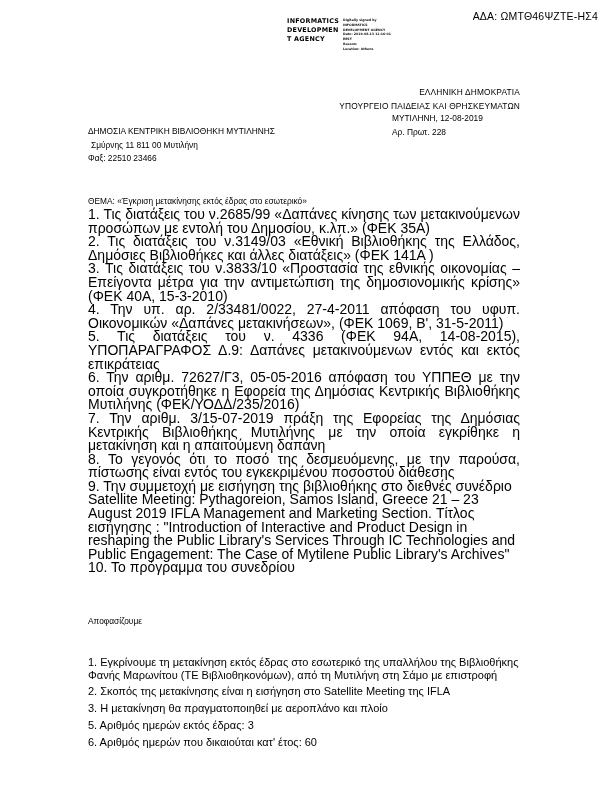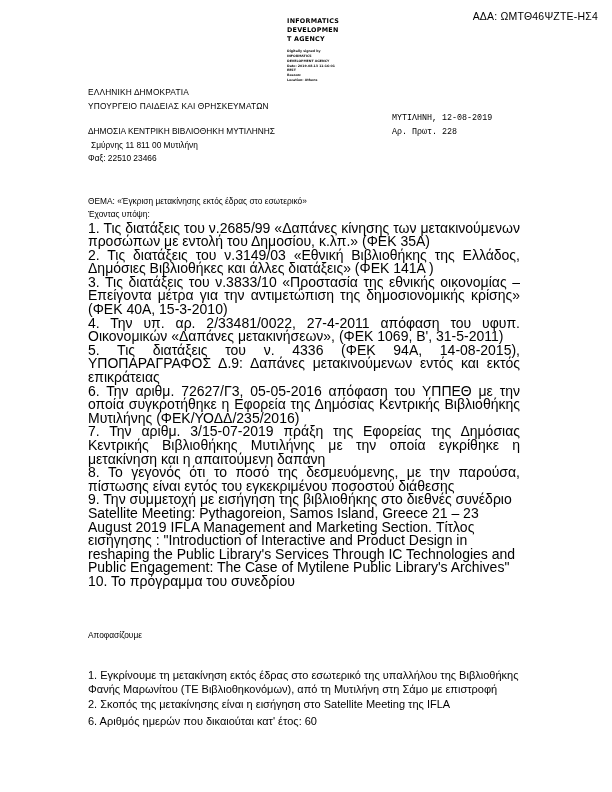--- a/index.html
+++ b/index.html
@@ -1,15 +1,15 @@
 <!DOCTYPE html>
 <html><head>
 <meta charset="utf-8">
 <style>
-  * { box-sizing: border-box; flex-direction: column; }
+  * { box-sizing: border-box; }
   html, body { margin: 0; padding: 0; }
   body {
     width: 612px;
     height: 792px;
     background: #ffffff;
     font-family: "Liberation Sans", sans-serif;
     color: #000000;
     position: relative;
     overflow: hidden;
   }
@@ -58,31 +58,31 @@
   .page {
     position: absolute;
     left: 88px;
     top: 86px;
     width: 432px;
   }
   .blk { font-size: 8.35px; line-height: 13.5px; }
   .ln { white-space: nowrap; }
 
   .header-org { margin-bottom: 12px; }
-  .header-org .ln { letter-spacing: 0.15px; }
+  .header-org .ln { letter-spacing: 0.15px; text-align: right; }
 
   .rowsplit { position: relative; }
   .right-meta {
     position: absolute;
     right: -4px;
     top: -13px;
     text-align: left;
     width: 132px;
   }
-  .right-meta .ln { white-space: nowrap; font-family: Liberation Mono, monospace; }
+  .right-meta .ln { white-space: nowrap; }
 
   .contact { margin-top: 0; }
   .contact .indent1 { padding-left: 3px; }
   .email-link { text-decoration: underline; }
 
   .section-theme { margin-top: 29px; }
   .just { text-align: justify; }
   .just p {
     margin: 0;
     font-size: 14px;
@@ -140,21 +140,20 @@
     <div class="ln">ΔΗΜΟΣΙΑ ΚΕΝΤΡΙΚΗ ΒΙΒΛΙΟΘΗΚΗ ΜΥΤΙΛΗΝΗΣ</div>
   </div>
 
   <div class="blk contact">
     <div class="ln indent1">Σμύρνης 11 811 00 Μυτιλήνη</div>
     <div class="ln">Φαξ:  22510 23466</div>
   </div>
 
   <div class="blk section-theme">
     <div class="ln">ΘΕΜΑ: «Έγκριση μετακίνησης εκτός έδρας στο εσωτερικό»</div>
-    <div class="ln">Έχοντας υπόψη:</div>
   </div>
 
   <div class="just">
     <p>1. Τις διατάξεις του ν.2685/99 «Δαπάνες κίνησης των μετακινούμενων προσώπων με εντολή του Δημοσίου, κ.λπ.» (ΦΕΚ 35Α)</p>
     <p>2. Τις διατάξεις του ν.3149/03 «Εθνική Βιβλιοθήκης της Ελλάδος, Δημόσιες Βιβλιοθήκες και άλλες διατάξεις» (ΦΕΚ 141Α )</p>
     <p>3. Τις διατάξεις του ν.3833/10 «Προστασία της εθνικής οικονομίας – Επείγοντα μέτρα για την αντιμετώπιση της δημοσιονομικής κρίσης» (ΦΕΚ 40Α, 15-3-2010)</p>
     <p>4. Την υπ. αρ. 2/33481/0022, 27-4-2011 απόφαση του υφυπ. Οικονομικών «Δαπάνες μετακινήσεων», (ΦΕΚ 1069, Β', 31-5-2011)</p>
     <p>5. Τις διατάξεις του ν. 4336 (ΦΕΚ 94Α, 14-08-2015), ΥΠΟΠΑΡΑΓΡΑΦΟΣ Δ.9: Δαπάνες μετακινούμενων εντός και εκτός επικράτειας</p>
     <p>6. Την αριθμ. 72627/Γ3, 05-05-2016 απόφαση του ΥΠΠΕΘ με την οποία συγκροτήθηκε η Εφορεία της Δημόσιας Κεντρικής Βιβλιοθήκης Μυτιλήνης (ΦΕΚ/ΥΟΔΔ/235/2016)</p>
     <p>7. Την αριθμ. 3/15-07-2019 πράξη της Εφορείας της Δημόσιας Κεντρικής Βιβλιοθήκης Μυτιλήνης με την οποία εγκρίθηκε η μετακίνηση και η απαιτούμενη δαπάνη</p>
@@ -165,16 +164,18 @@
 
   <div class="gap-lg"></div>
 
   <div class="decide-head">Αποφασίζουμε</div>
 
   <div class="gap-md"></div>
 
   <div class="decide-list">
     <p class="wrapline">1. Εγκρίνουμε τη μετακίνηση εκτός έδρας στο εσωτερικό της υπαλλήλου της Βιβλιοθήκης Φανής Μαρωνίτου (ΤΕ Βιβλιοθηκονόμων), από τη Μυτιλήνη στη Σάμο με επιστροφή</p>
     <p>2. Σκοπός της μετακίνησης είναι η εισήγηση στο Satellite Meeting της IFLA</p>
+    <p>3. Η μετακίνηση θα πραγματοποιηθεί με αεροπλάνο και πλοίο</p>
+    <p>5. Αριθμός ημερών εκτός έδρας: 3</p>
     <p>6. Αριθμός ημερών που δικαιούται κατ' έτος: 60</p>
   </div>
 
 </div>
 
 </body></html>

